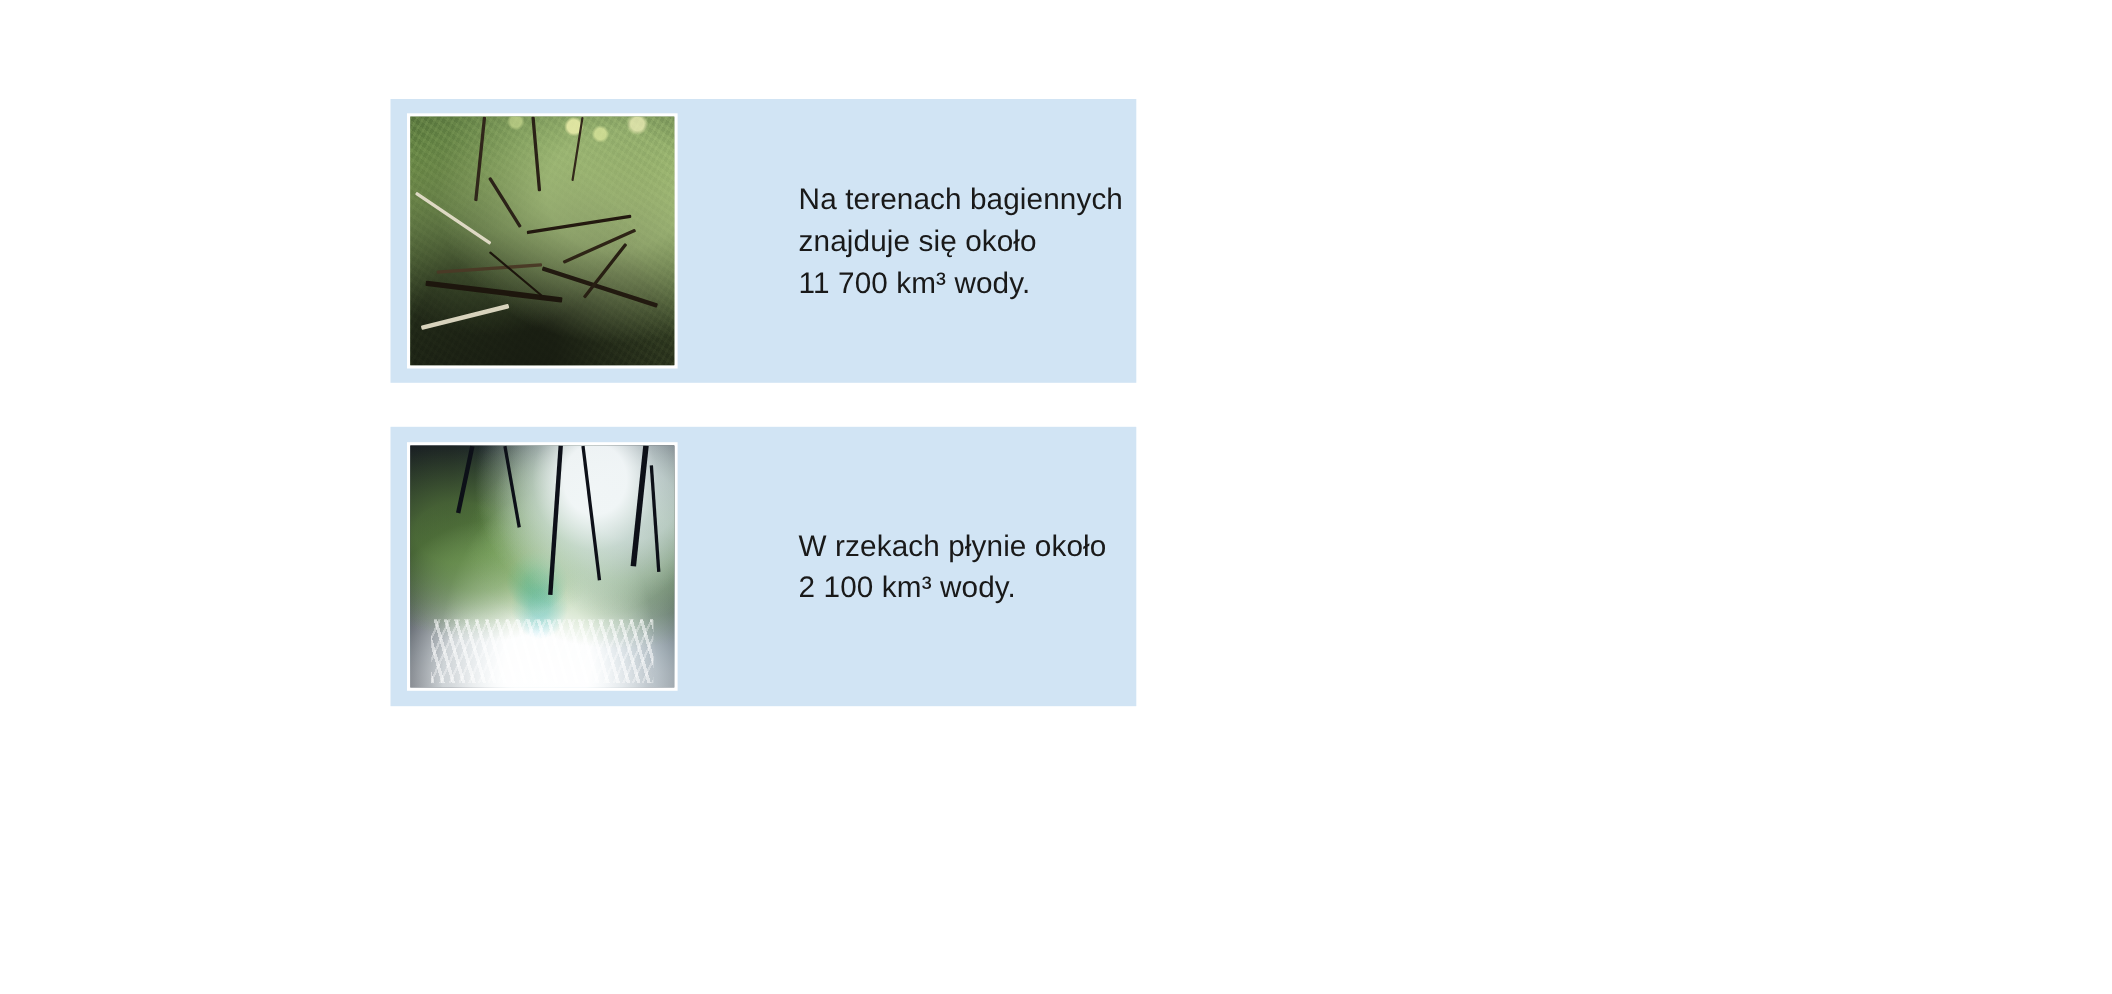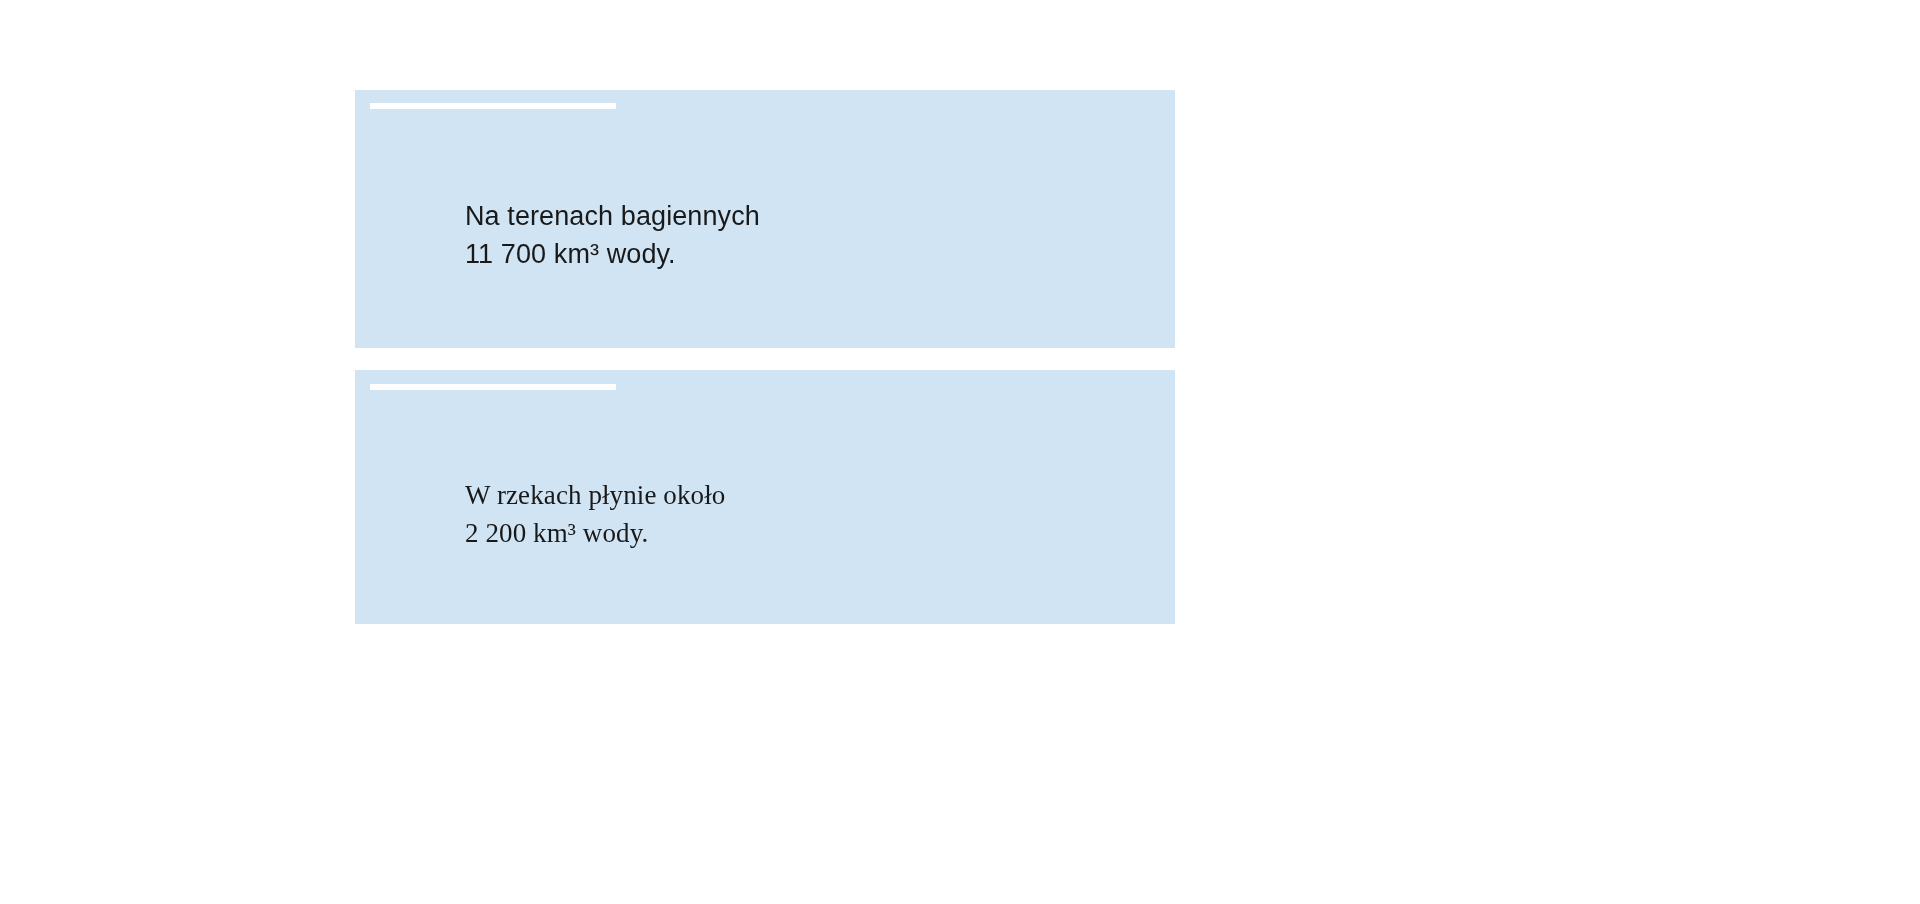--- a/index.html
+++ b/index.html
@@ -19,30 +19,29 @@
     position: relative;
     width: 1920px;
     height: 904px;
     background: #ffffff;
   }
 
   
   .panel {
     position: absolute;
     left: 355px;
-    width: 820px;
+    width: 678px;
     background: #d1e4f4;
     box-sizing: border-box;
     display: flex;
     align-items: stretch;
-    flex-direction: column;
   }
 
   #panel-0 { top: 90px;  height: 258px; }
-  #panel-1 { top: 370px; height: 254px; font-family: Liberation Serif, serif; }
+  #panel-1 { top: 388px; height: 254px; }
 
   
   .photo-wrap {
     position: relative;
     flex: 0 0 auto;
     width: 246px;
     margin: 13px 0 13px 15px;
     background: #ffffff;
     padding: 3px;
     box-sizing: border-box;
@@ -190,20 +189,21 @@
         <span class="br b6"></span>
         <span class="br b7"></span>
         <span class="br b8"></span>
         <span class="br b9"></span>
         <span class="br b10"></span>
       </div>
     </div>
 
     <div class="panel-text">
       <span class="line">Na terenach bagiennych</span>
+      <span class="line">znajduje się około</span>
       <span class="line">11 700 km³ wody.</span>
     </div>
 
   </section>
 
   <section id="panel-1" class="panel">
 
     <div class="photo-wrap">
       <div class="photo ph-river">
         <span class="tr r1"></span>
@@ -211,18 +211,18 @@
         <span class="tr r3"></span>
         <span class="tr r4"></span>
         <span class="tr r5"></span>
         <span class="tr r6"></span>
         <span class="foam"></span>
       </div>
     </div>
 
     <div class="panel-text">
       <span class="line">W rzekach płynie około</span>
-      <span class="line">2 200 km³ wody.</span>
+      <span class="line">2 100 km³ wody.</span>
     </div>
 
   </section>
 
 </div>
 
 </body></html>

